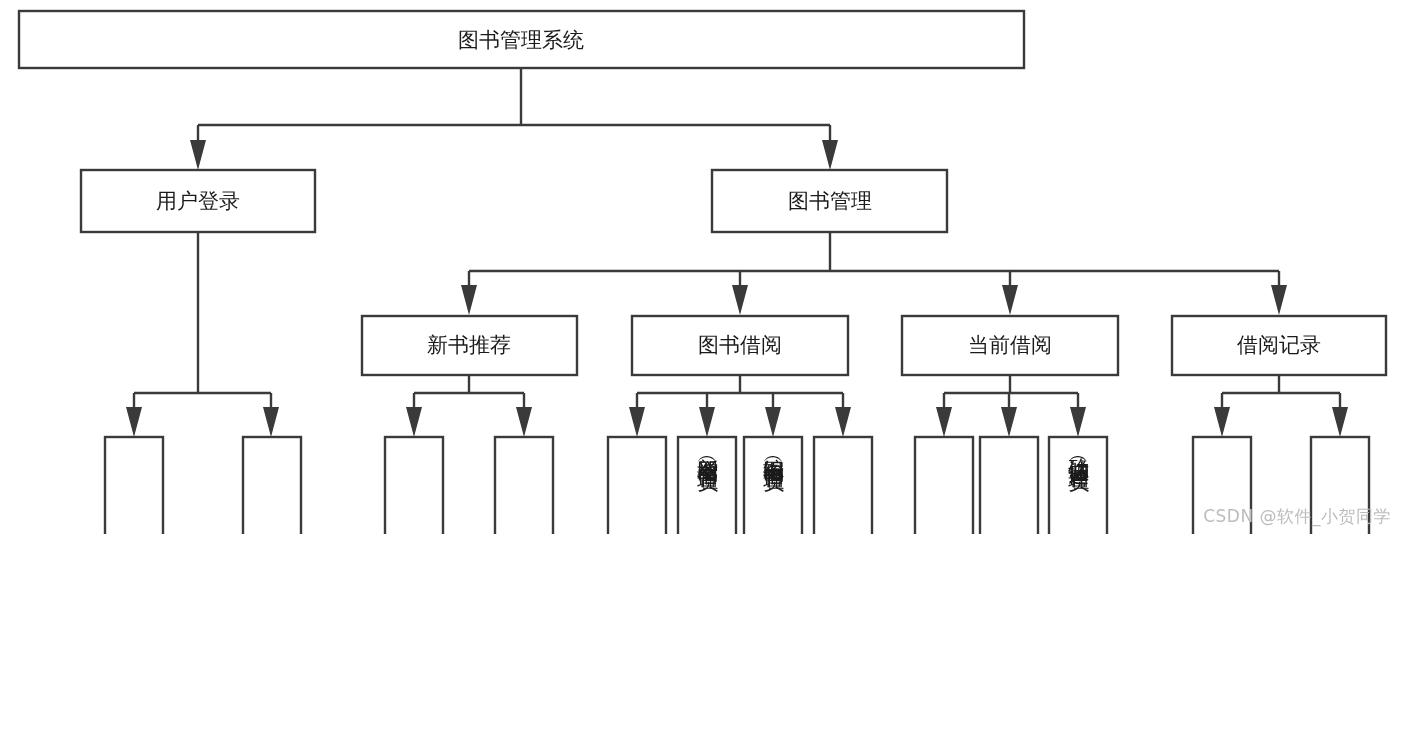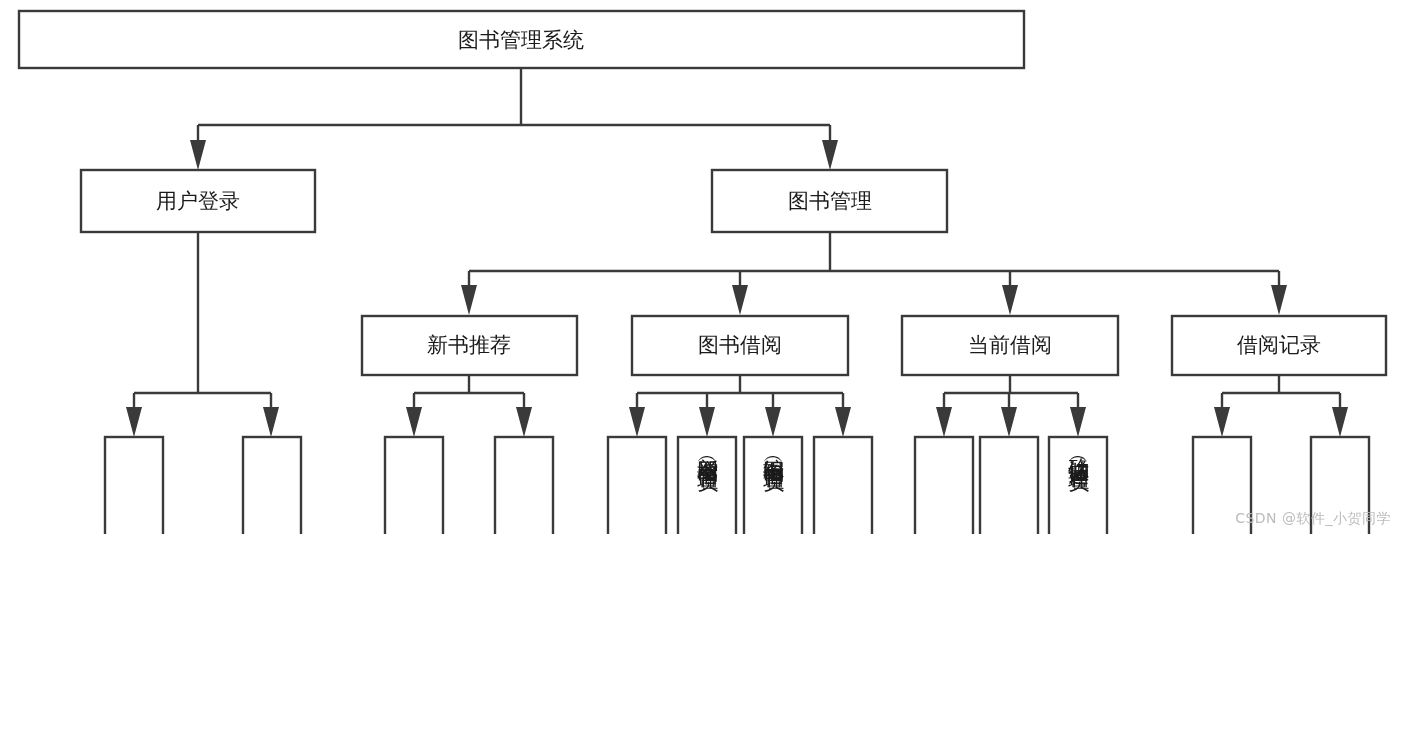--- a/index.html
+++ b/index.html
@@ -61,21 +61,21 @@
     color: #1b1b1b;
     letter-spacing: 2px;
     white-space: nowrap;
     text-align: center;
   }
   .watermark {
     position: absolute;
     right: 14px;
     bottom: 6px;
     font-family: "DejaVu Sans", "Liberation Sans", sans-serif;
-    font-size: 14px;
+    font-size: 17px;
     color: #bcbcbc;
     letter-spacing: 0.5px;
     white-space: nowrap;
     pointer-events: none;
   }
 </style>
 </head>
 <body>
 
 <div id="canvas">

